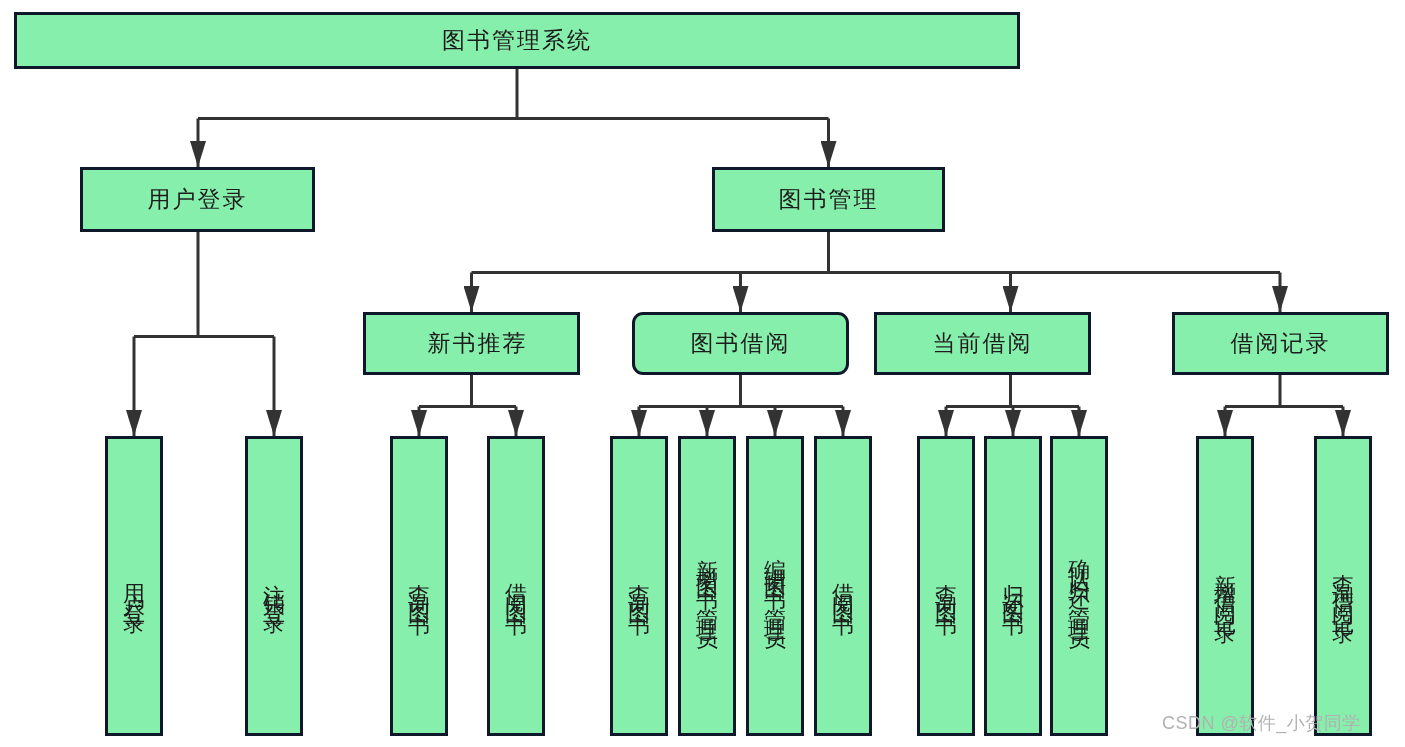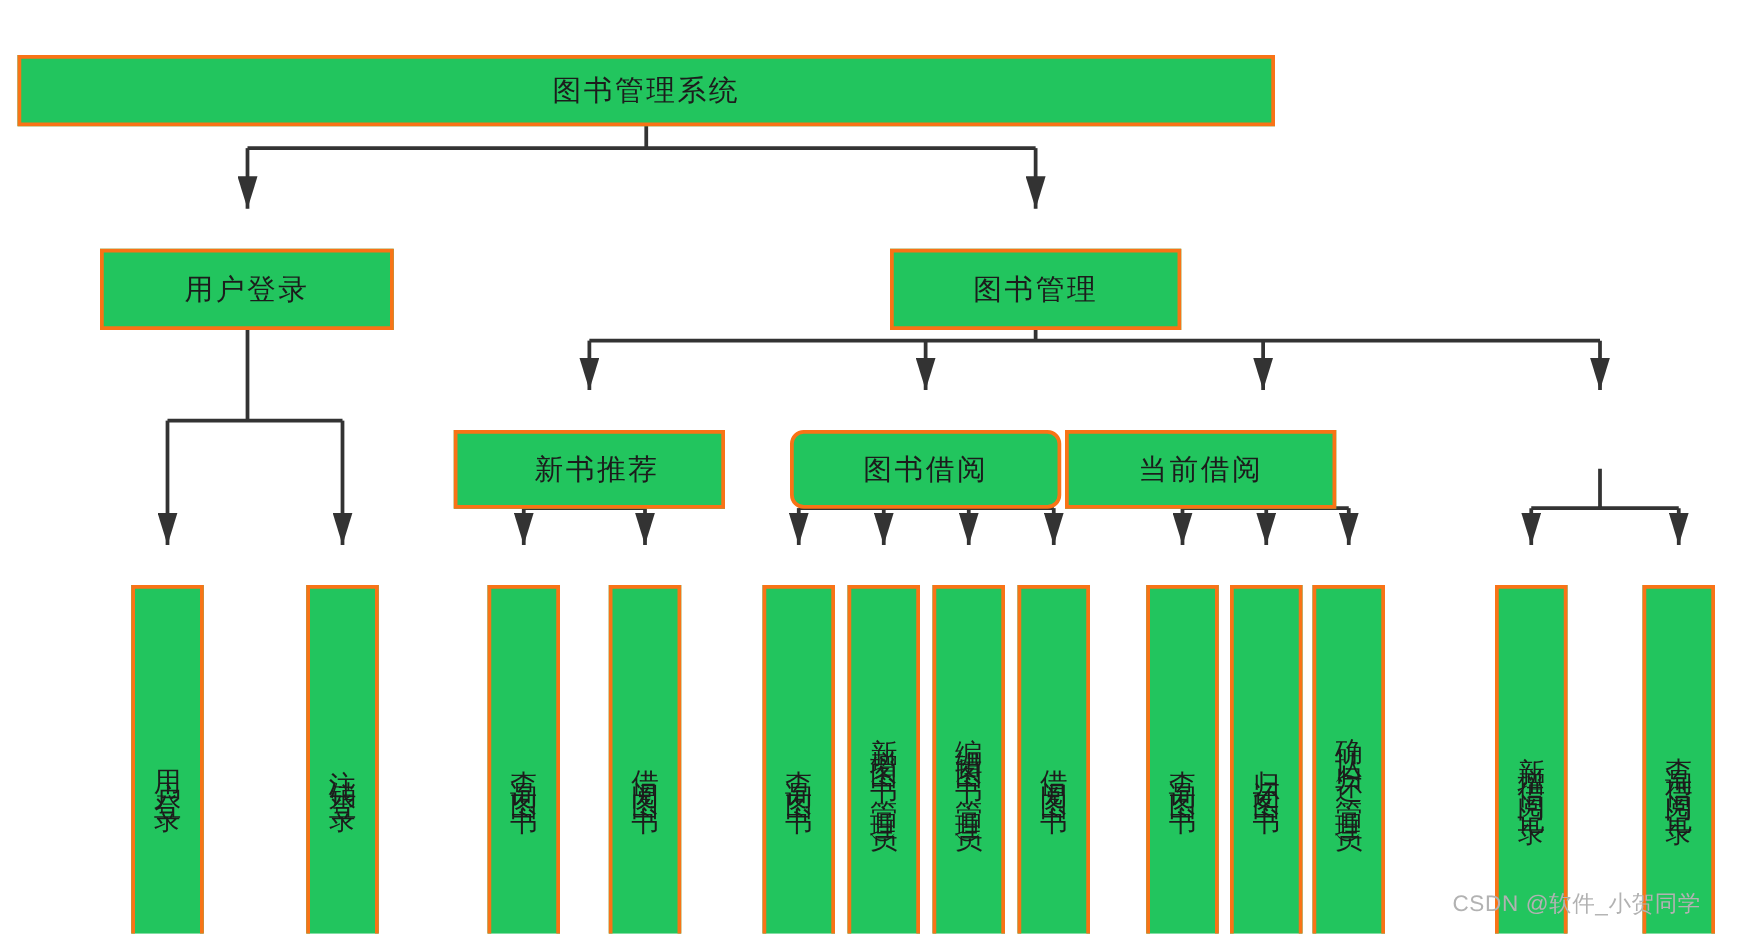--- a/index.html
+++ b/index.html
@@ -2,24 +2,23 @@
 <html><head>
 <meta charset="utf-8">
 <style>
   html,body{margin:0;padding:0;background:#ffffff;}
   .canvas{
     position:relative;width:1405px;height:747px;background:#ffffff;overflow:hidden;
     font-family:"Liberation Sans","DejaVu Sans",sans-serif;color:#1c1c1c;
   }
   .connectors{position:absolute;left:0;top:0;z-index:1;}
   .box{
-    position:absolute;box-sizing:border-box;background:#22c55e;
-    border:3px solid #f97316;display:flex;align-items:center;justify-content:center;
+    position:absolute;box-sizing:border-box;background:#86efac;
+    border:3px solid #0f172a;display:flex;align-items:center;justify-content:center;
     z-index:2;
-    margin-top:32px;
   }
   .hlabel{font-size:23px;letter-spacing:2px;white-space:nowrap;}
   .rootbox{left:14px;top:12px;width:1006px;height:57px;}
   .l2{top:167px;height:65px;}
   .l3{top:312px;width:217px;height:63px;}
   .leaf{top:436px;width:58px;height:300px;}
   .vtext{
     writing-mode:vertical-rl;text-orientation:mixed;
     font-size:22px;line-height:1;letter-spacing:10px;white-space:nowrap;
   }
@@ -86,22 +85,25 @@
   <div class="box l2" style="left:712px;width:233px;align-items:center;">
     <span class="hlabel">图书管理</span>
   </div>
 
   <div class="box l3" style="left:363px;padding-left:12px;">
     <span class="hlabel">新书推荐</span>
   </div>
   <div class="box l3" style="left:632px;border-radius:11px;">
     <span class="hlabel">图书借阅</span>
   </div>
-  <div class="box l3" style="left:852px;">
+  <div class="box l3" style="left:874px;">
     <span class="hlabel">当前借阅</span>
+  </div>
+  <div class="box l3" style="left:1172px;">
+    <span class="hlabel">借阅记录</span>
   </div>
 
   <div class="box leaf" style="left:105px;">
     <span class="vtext">用户登录</span>
   </div>
   <div class="box leaf" style="left:245px;">
     <span class="vtext">注销登录</span>
   </div>
 
   <div class="box leaf" style="left:390px;">

